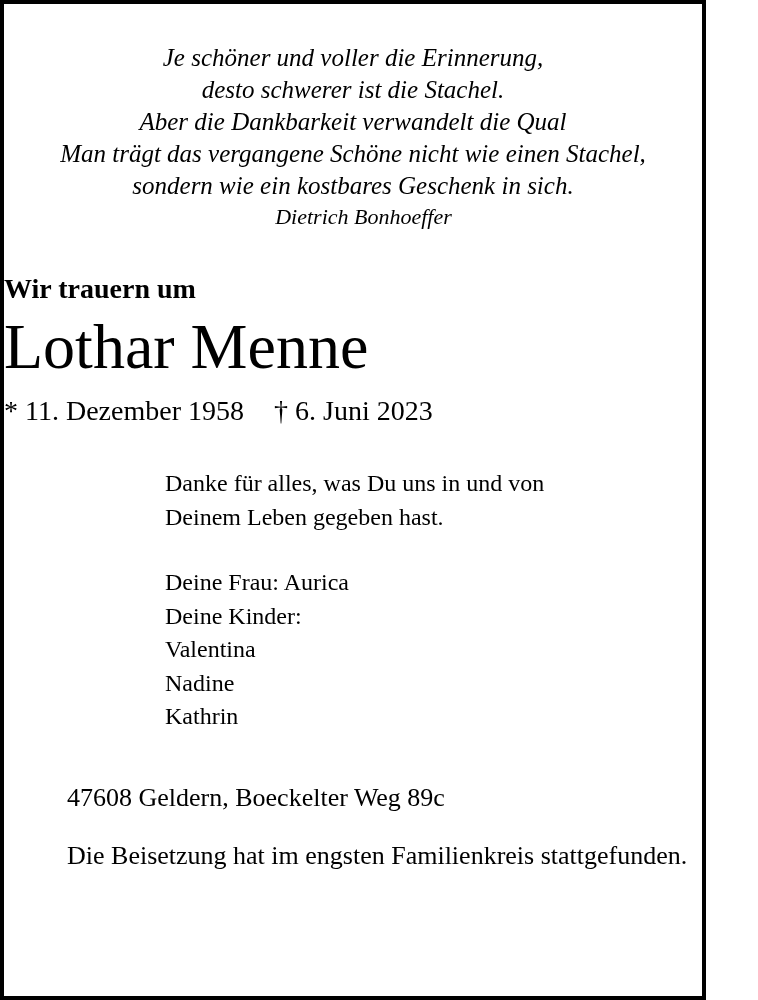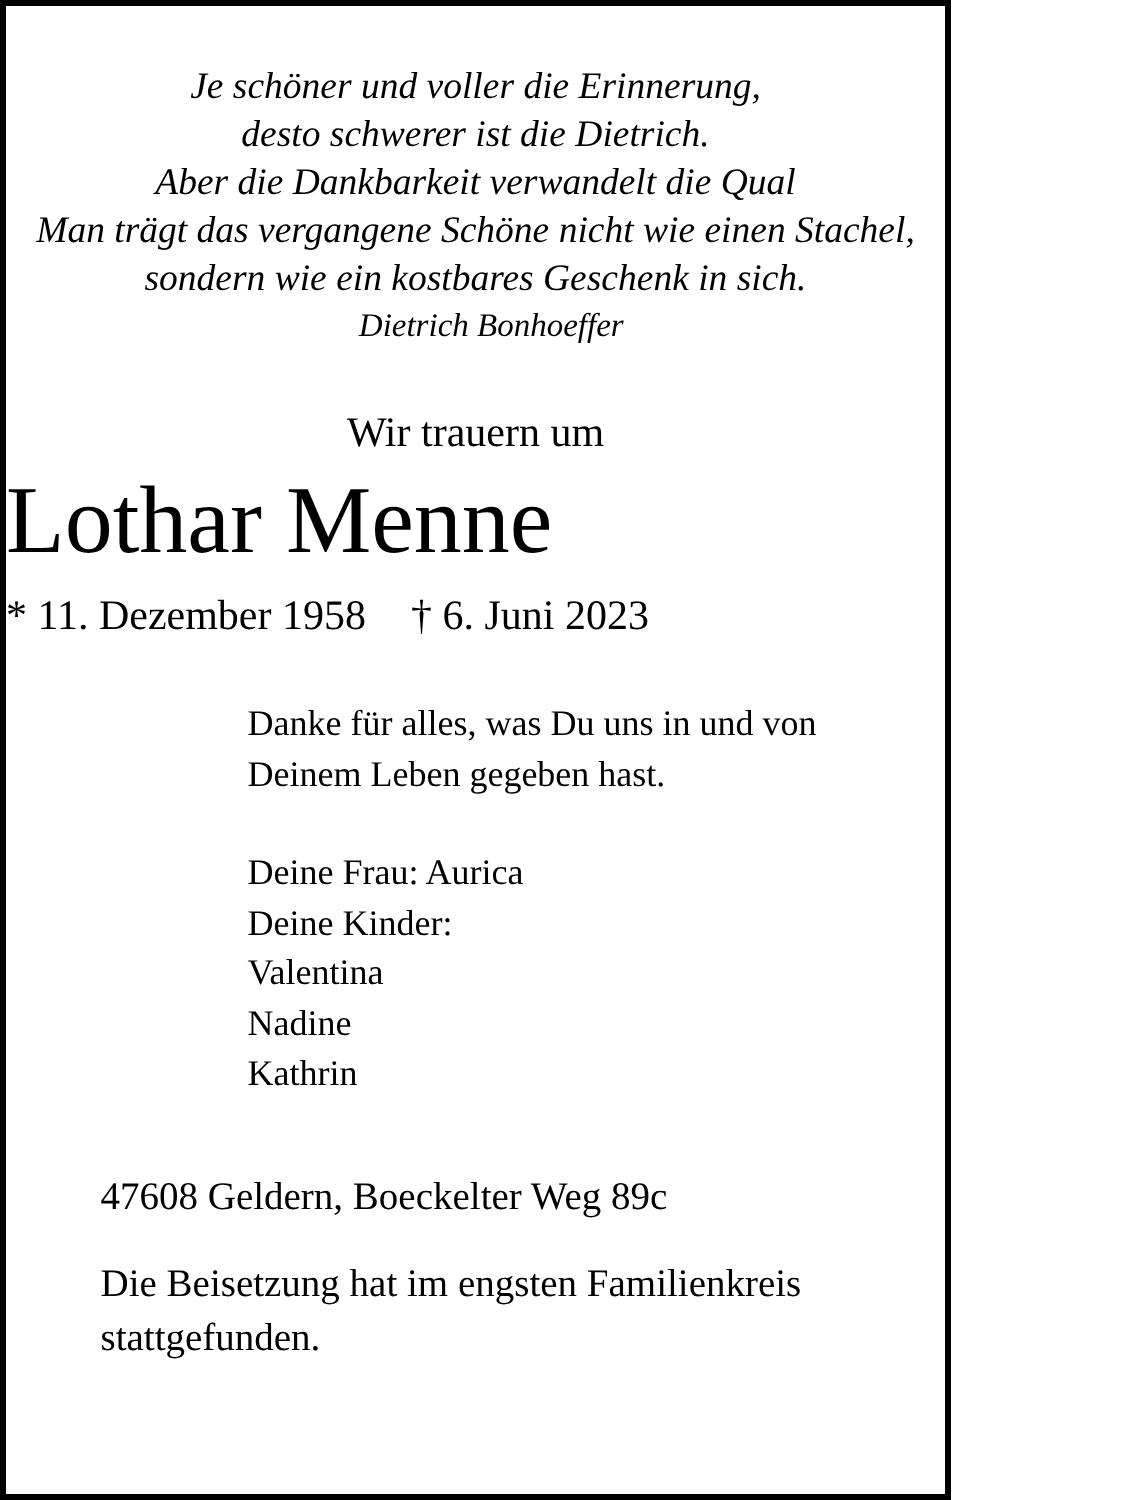--- a/index.html
+++ b/index.html
@@ -1,18 +1,18 @@
 <!DOCTYPE html>
 <html style="--bg: #ffffff; --text: #000000; --border: #000000;"><head>
 <meta charset="utf-8">
 <style>
   html, body { margin: 0; padding: 0; }
   .page {
     position: relative;
-    width: 634px;
+    width: 706px;
     height: 1000px;
     box-sizing: border-box;
     border: 4px solid var(--border, #000000);
     background: var(--bg, #ffffff);
     color: var(--text, #000000);
     font-family: "Liberation Serif", serif;
     overflow: hidden;
   }
   .quote {
     margin-top: 38px;
@@ -23,23 +23,24 @@
   }
   .quote-attribution {
     text-align: center;
     font-style: italic;
     font-size: 22px;
     line-height: 30px;
     margin-left: 21px;
   }
   .intro {
     margin-top: 40px;
-    text-align: center;
+    text-align: left;
     font-size: 28px;
     line-height: 34px;
+    font-weight: bold;
   }
   .name {
     margin-top: 8px;
     font-size: 64px;
     line-height: 66px;
   }
   .dates {
     margin-top: 14px;
     text-align: left;
     font-size: 28px;
@@ -68,21 +69,21 @@
     line-height: 36px;
   }
 </style>
 </head>
 <body>
 
 <div class="page">
 
   <div class="quote">
     <div>Je schöner und voller die Erinnerung,</div>
-    <div>desto schwerer ist die Dietrich.</div>
+    <div>desto schwerer ist die Stachel.</div>
     <div>Aber die Dankbarkeit verwandelt die Qual</div>
     <div>Man trägt das vergangene Schöne nicht wie einen Stachel,</div>
     <div>sondern wie ein kostbares Geschenk in sich.</div>
   </div>
   <div class="quote-attribution">Dietrich Bonhoeffer</div>
 
   <div class="intro">Wir trauern um</div>
 
   <div class="name">Lothar Menne</div>
 

